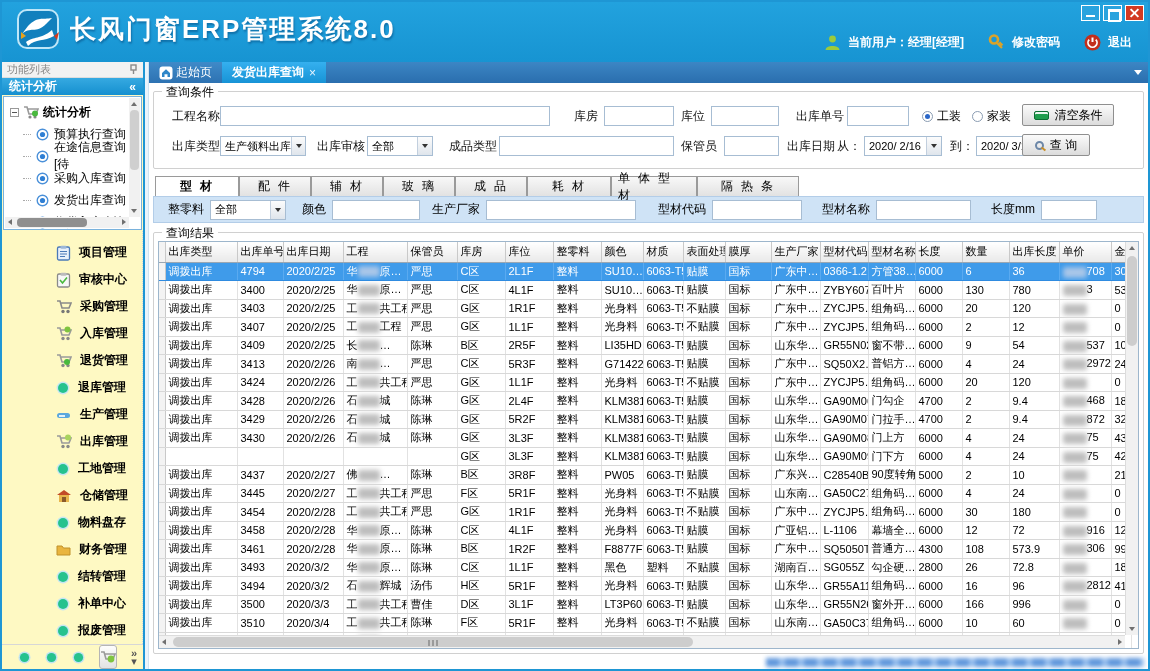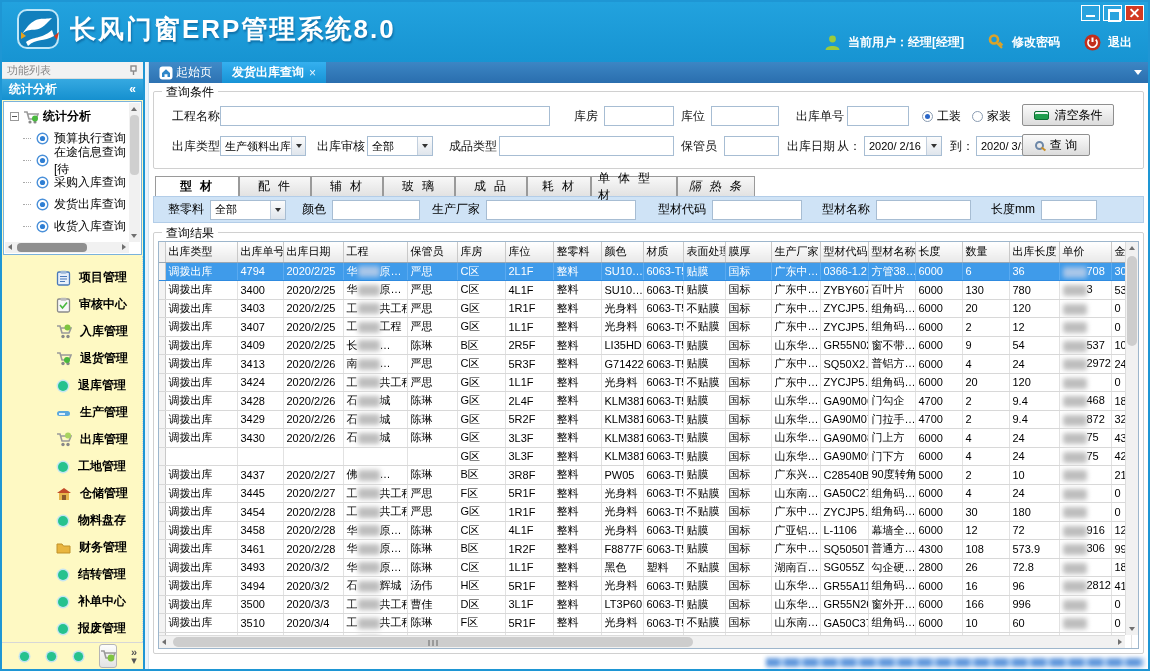--- a/index.html
+++ b/index.html
@@ -266,20 +266,30 @@
                 <rect x="1.5" y="2" width="12" height="13" rx="1.5" fill="#f7f7f7" stroke="#8a8a8a" stroke-width="1.3"></rect>
                 <rect x="4.5" y="0.8" width="6" height="3" rx="1" fill="#bbb"></rect>
                 <path d="M4 8 L6.5 11 L11 5.5" stroke="#49b93e" stroke-width="1.6" fill="none"></path>
               </svg>
             </span>
             <span>审核中心</span>
           </div>
           <div class="menu-item">
             <span>
               <svg width="16" height="15" viewBox="0 0 16 15">
+                <path d="M1 2 H4 L6 9 H13 L15 4 H5" fill="none" stroke="#8a8a8a" stroke-width="1.6"></path>
+                <circle cx="7" cy="12.5" r="1.7" fill="#777"></circle>
+                <circle cx="12" cy="12.5" r="1.7" fill="#777"></circle>
+              </svg>
+            </span>
+            <span>采购管理</span>
+          </div>
+          <div class="menu-item">
+            <span>
+              <svg width="16" height="15" viewBox="0 0 16 15">
                 <path d="M1 2 H4 L6 9 H13 L15 4 H5" fill="none" stroke="#9a9a9a" stroke-width="1.6"></path>
                 <circle cx="7" cy="12.5" r="1.7" fill="#888"></circle>
                 <circle cx="12" cy="12.5" r="1.7" fill="#888"></circle>
                 <circle cx="11.5" cy="3.5" r="3" fill="#7fc440"></circle>
               </svg>
             </span>
             <span>入库管理</span>
           </div>
           <div class="menu-item">
             <span>
@@ -532,23 +542,23 @@
             </div>
         </div>
 
         <div class="band">
           <div class="mat-tabs" id="matTabs">
               <div class="mtab active" style="width: 84px; letter-spacing: 8px;">型材</div>
               <div class="mtab" style="width: 72px; letter-spacing: 8px;">配件</div>
               <div class="mtab" style="width: 72px; letter-spacing: 8px;">辅材</div>
               <div class="mtab" style="width: 72px; letter-spacing: 8px;">玻璃</div>
               <div class="mtab" style="width: 72px; letter-spacing: 8px;">成品</div>
-              <div class="mtab" style="width: 64px; letter-spacing: 8px;">耗材</div>
+              <div class="mtab" style="width: 84px; letter-spacing: 8px;">耗材</div>
               <div class="mtab" style="width: 86px; letter-spacing: 8px;">单体型材</div>
-              <div class="mtab" style="width: 78px; letter-spacing: 8px; font-style: italic;">隔热条</div>
+              <div class="mtab" style="width: 102px; letter-spacing: 8px;">隔热条</div>
             </div>
           <div class="filters">
             <span>整零料</span>
             <div class="combo" style="width:76px;">
                 <span>全部</span>
                 <span class="dd">
                   <i></i>
                 </span>
               </div>
             <span style="margin-left:10px;">颜色</span>

